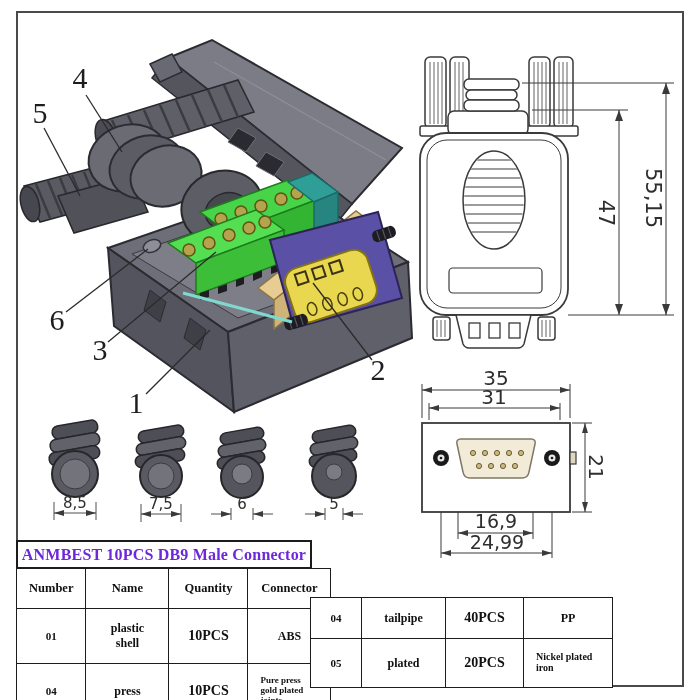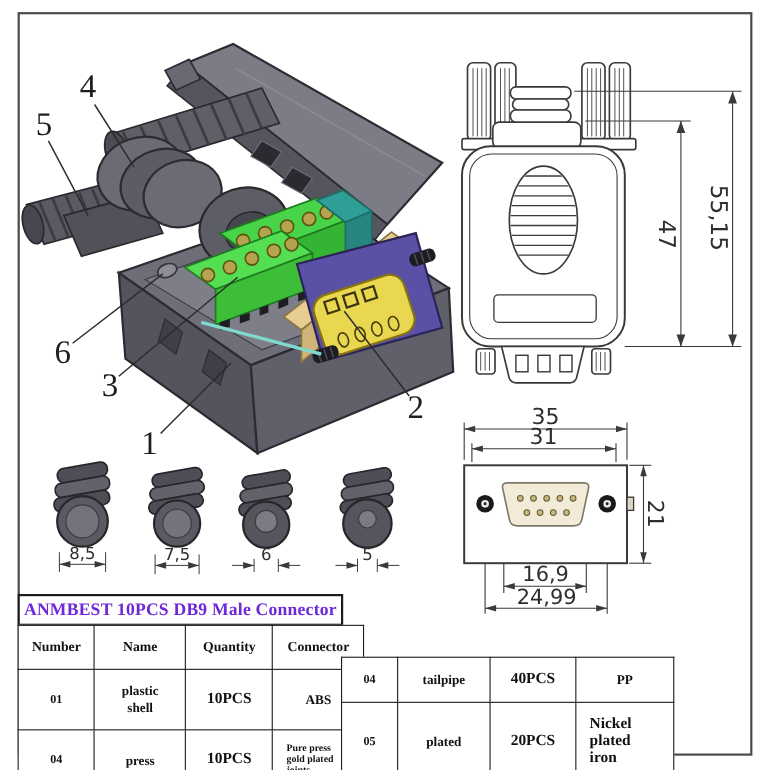--- a/index.html
+++ b/index.html
@@ -12,21 +12,21 @@
     border:2px solid #1c1c1c;background:#fff;font-family:"Liberation Serif",serif;font-weight:bold;
     font-size:16px;color:#6d28d9;text-align:center;line-height:25px;letter-spacing:.2px;}
   table.parts-table{border-collapse:collapse;position:absolute;table-layout:fixed;background:#fff;}
   table.parts-table td{border:1.6px solid #1c1c1c;font-family:"Liberation Serif",serif;
     font-weight:bold;text-align:center;color:#111;padding:12px;overflow:hidden;vertical-align:middle;margin-top:12px;}
   td.hdr{font-size:12.5px;}
   td.num{font-size:11px;}
   td.cell{font-size:12px;}
   td.qty{font-size:14px;}
   .mat-small{display:inline-block;width:58px;font-size:9px;line-height:1.1;text-align:left;}
-  .mat-small2{display:inline-block;width:64px;font-size:14px;line-height:1.1;text-align:left;}
+  .mat-small2{display:inline-block;width:64px;font-size:10px;line-height:1.1;text-align:left;}
 </style>
 </head>
 <body>
 
 <svg width="700" height="700" viewBox="0 0 700 700" style="position:absolute;left:0;top:0;">
 
   <rect x="17" y="12" width="666" height="674" fill="none" stroke="#4a4a4a" stroke-width="2"></rect>
 
   <g>
 

